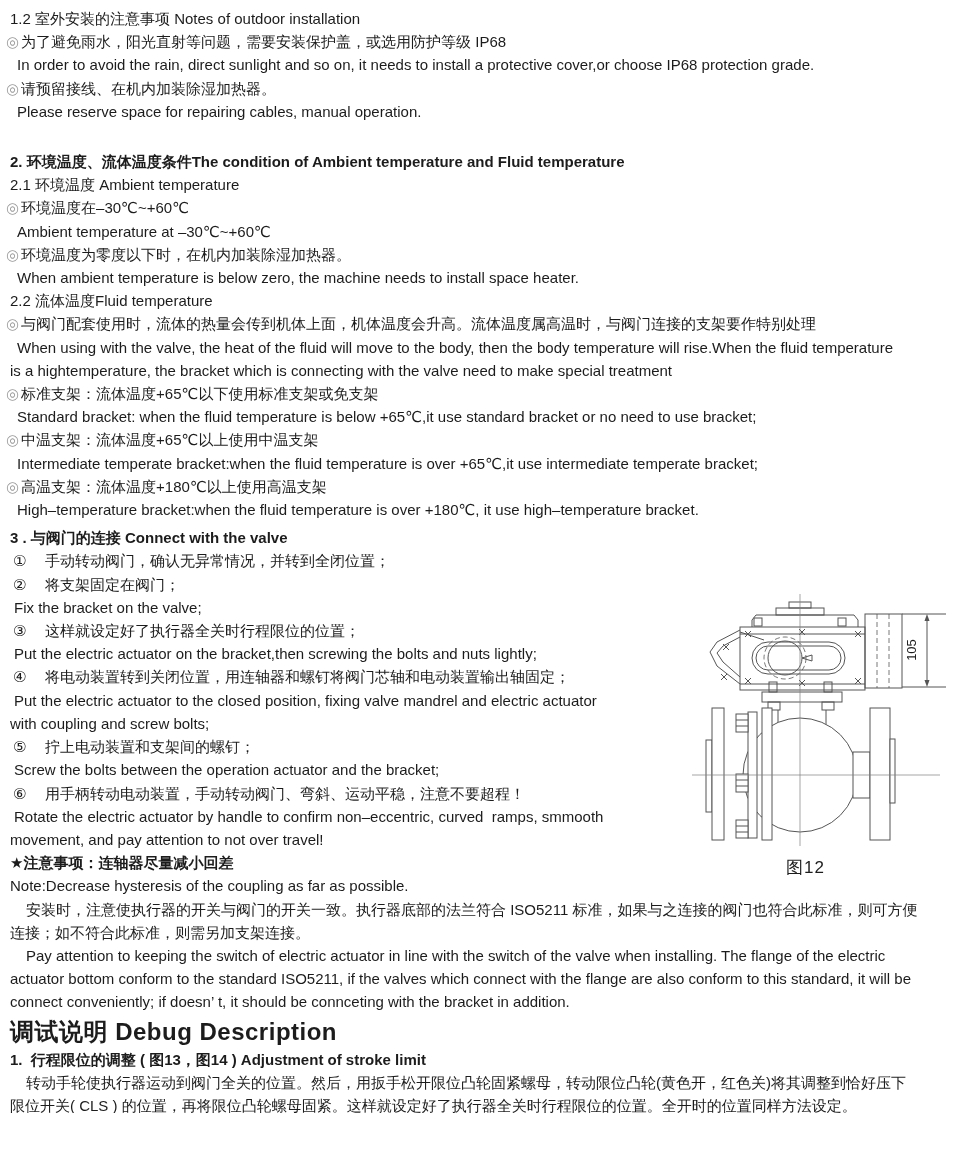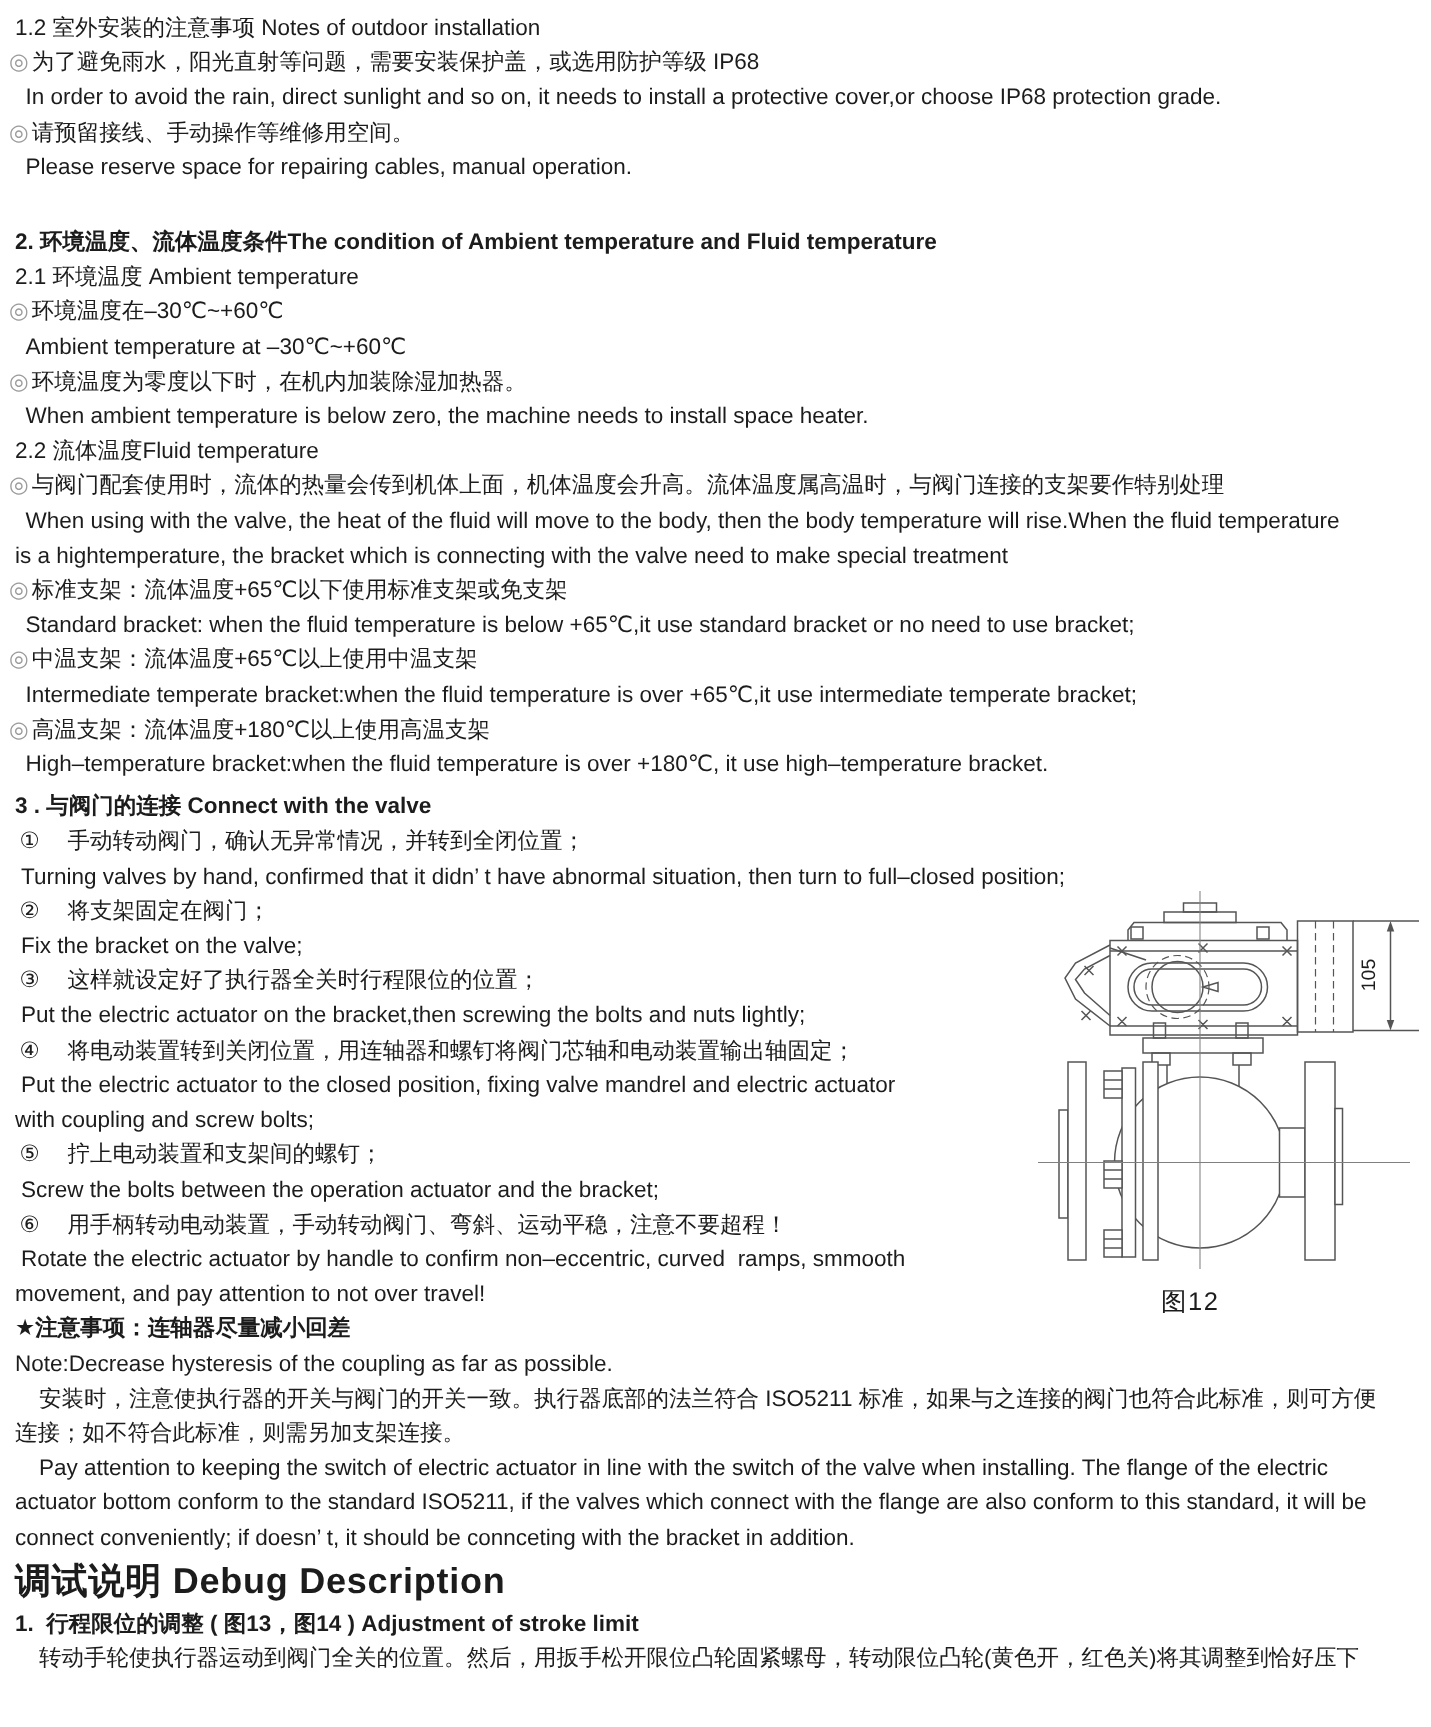--- a/index.html
+++ b/index.html
@@ -22,37 +22,37 @@
   .en{margin-left:3px;}
   .co{margin-left:-4px;}
   .in{margin-left:12px;}
   .st{margin-left:-1px;display:flex;}
   .st .num{width:32px;flex:0 0 32px;}
   .gap-lg{margin-top:27px;}
   .gap-sm{margin-top:5px;}
   
   .figure{position:absolute;left:690px;top:590px;width:264px;height:300px;}
   .figure svg{display:block;}
-  .figcap{position:absolute;left:84px;top:266px;font-size:17px;letter-spacing:1px;color:#1c1c1c;}
+  .figcap{position:absolute;left:96px;top:266px;font-size:17px;letter-spacing:1px;color:#1c1c1c;}
   .o{stroke:#555;fill:none;stroke-width:1;}
   .wf{stroke:#555;fill:#ffffff;stroke-width:1;}
   .cl{stroke:#808080;fill:none;stroke-width:0.7;}
   .dash{stroke:#555;fill:none;stroke-width:0.8;stroke-dasharray:5,3;}
   .dimtxt{font-size:13px;fill:#1c1c1c;font-family:"Liberation Sans","DejaVu Sans",sans-serif;}
   .arr{fill:#555;stroke:none;}
 </style>
 </head>
 <body>
 
 <div class="page">
 
   <div class="ln t">1.2 室外安装的注意事项 Notes of outdoor installation</div>
   <div class="ln bu"><span class="bul">◎</span><span>为了避免雨水，阳光直射等问题，需要安装保护盖，或选用防护等级 IP68</span></div>
   <div class="ln en">In order to avoid the rain, direct sunlight and so on, it needs to install a protective cover,or choose IP68 protection grade.</div>
-  <div class="ln bu"><span class="bul">◎</span><span>请预留接线、手动操作等维修用空间。</span></div>
+  <div class="ln bu"><span class="bul">◎</span><span>请预留接线、在机内加装除湿加热器。</span></div>
   <div class="ln en">Please reserve space for repairing cables, manual operation.</div>
 
   <div class="ln tb gap-lg">2. 环境温度、流体温度条件The condition of Ambient temperature and Fluid temperature</div>
   <div class="ln t">2.1 环境温度 Ambient temperature</div>
   <div class="ln bu"><span class="bul">◎</span><span>环境温度在–30℃~+60℃</span></div>
   <div class="ln en">Ambient temperature at –30℃~+60℃</div>
   <div class="ln bu"><span class="bul">◎</span><span>环境温度为零度以下时，在机内加装除湿加热器。</span></div>
   <div class="ln en">When ambient temperature is below zero, the machine needs to install space heater.</div>
   <div class="ln t">2.2 流体温度Fluid temperature</div>
   <div class="ln bu"><span class="bul">◎</span><span>与阀门配套使用时，流体的热量会传到机体上面，机体温度会升高。流体温度属高温时，与阀门连接的支架要作特别处理</span></div>
@@ -60,21 +60,20 @@
   <div class="ln co">is a hightemperature, the bracket which is connecting with the valve need to make special treatment</div>
   <div class="ln bu"><span class="bul">◎</span><span>标准支架：流体温度+65℃以下使用标准支架或免支架</span></div>
   <div class="ln en">Standard bracket: when the fluid temperature is below +65℃,it use standard bracket or no need to use bracket;</div>
   <div class="ln bu"><span class="bul">◎</span><span>中温支架：流体温度+65℃以上使用中温支架</span></div>
   <div class="ln en">Intermediate temperate bracket:when the fluid temperature is over +65℃,it use intermediate temperate bracket;</div>
   <div class="ln bu"><span class="bul">◎</span><span>高温支架：流体温度+180℃以上使用高温支架</span></div>
   <div class="ln en">High–temperature bracket:when the fluid temperature is over +180℃, it use high–temperature bracket.</div>
 
   <div class="ln tb gap-sm">3 . 与阀门的连接 Connect with the valve</div>
   <div class="ln st"><span class="num">①</span><span>手动转动阀门，确认无异常情况，并转到全闭位置；</span></div>
-  <div class="ln se">Turning valves by hand, confirmed that it didn’ t have abnormal situation, then turn to full–closed position;</div>
   <div class="ln st"><span class="num">②</span><span>将支架固定在阀门；</span></div>
   <div class="ln se">Fix the bracket on the valve;</div>
   <div class="ln st"><span class="num">③</span><span>这样就设定好了执行器全关时行程限位的位置；</span></div>
   <div class="ln se">Put the electric actuator on the bracket,then screwing the bolts and nuts lightly;</div>
   <div class="ln st"><span class="num">④</span><span>将电动装置转到关闭位置，用连轴器和螺钉将阀门芯轴和电动装置输出轴固定；</span></div>
   <div class="ln se">Put the electric actuator to the closed position, fixing valve mandrel and electric actuator</div>
   <div class="ln co">with coupling and screw bolts;</div>
   <div class="ln st"><span class="num">⑤</span><span>拧上电动装置和支架间的螺钉；</span></div>
   <div class="ln se">Screw the bolts between the operation actuator and the bracket;</div>
   <div class="ln st"><span class="num">⑥</span><span>用手柄转动电动装置，手动转动阀门、弯斜、运动平稳，注意不要超程！</span></div>

